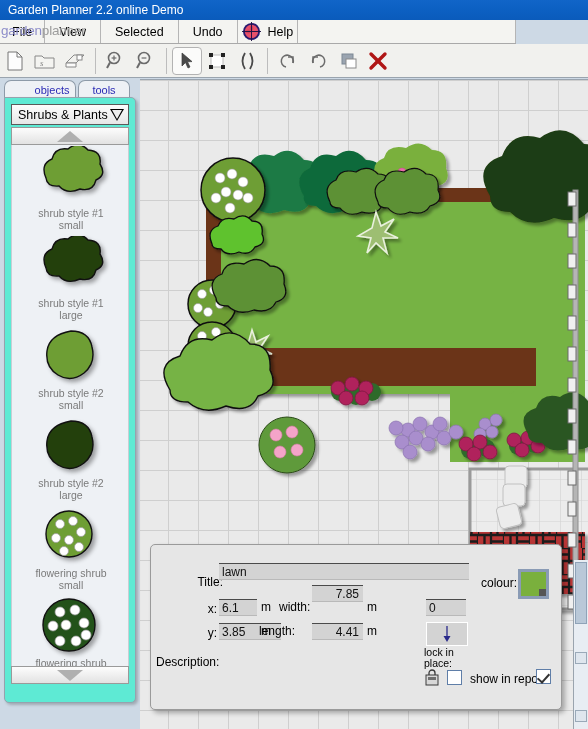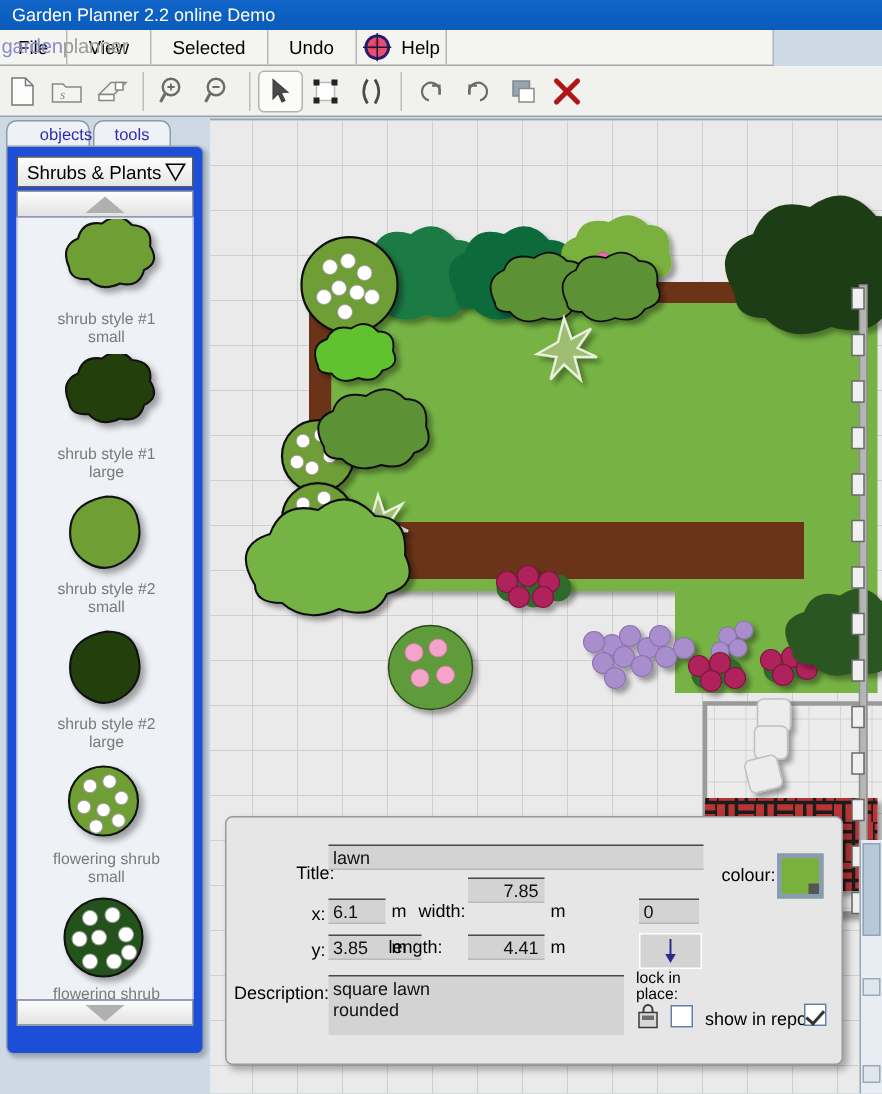--- a/index.html
+++ b/index.html
@@ -90,27 +90,27 @@
     height: 18px;
     font-size: 11px;
     color: #2b2bb5;
     display: flex; align-items: center; justify-content: center;
     background: #eef1f5;
     border: 1px solid #8d9aa8;
     border-bottom: none;
     border-radius: 7px 7px 0 0;
     padding: 0 7px;
   }
-  .tab.objects { width: 56px; margin-right: 2px; padding-left: 31px; }
+  .tab.objects { width: 72px; margin-right: 2px; padding-left: 31px; }
   .tab.tools { width: 52px; }
 
   
   .leftpanel {
     position: absolute; left: 4px; top: 97px; width: 132px; height: 606px;
-    background: #1d4ed8;
+    background: #5eead4;
     border: 1px solid #96a2ae;
     border-radius: 0 5px 5px 5px;
     box-shadow: 2px 2px 3px rgba(0,0,0,0.22);
   }
   .category-box {
     position: absolute; left: 6px; top: 6px; width: 118px; height: 21px;
     background: linear-gradient(to bottom,#fdfdfd,#e7e7e7);
     border: 1px solid #5a5a5a;
     display: flex; align-items: center;
     padding-left: 6px;
@@ -758,22 +758,20 @@
     <span class="unit" style="position:absolute; left:216px; top:79px;">m</span>
 
     <div class="rot-btn" style="position:absolute; left:275px; top:77px;">
       <svg width="40" height="22" viewBox="0 0 40 22">
         <line x1="20" y1="3" x2="20" y2="16" stroke="#2a2a8a" stroke-width="1.3"></line>
         <path d="M16.5 13 L20 19 L23.5 13 Z" fill="#2a2a8a"></path>
       </svg>
     </div>
 
     <span class="flabel" style="position:absolute; left:5px; top:110px;">Description:</span>
-    <textarea class="ftext" style="position: absolute; left: 68px; top: 105px; width: 197px; height: 40px;">square lawn
-rounded</textarea>
 
     <div class="smalltxt" style="position:absolute; left:273px; top:102px; white-space:pre-line;">lock in
 place:</div>
     <svg width="14" height="17" style="position:absolute; left:274px; top:124px;" viewBox="0 0 14 17">
       <rect x="1" y="6" width="12" height="10" fill="#d8d8d8" stroke="#3a3a3a" stroke-width="1"></rect>
       <path d="M4 6 V4 a3 3 0 0 1 6 0 V6" fill="none" stroke="#3a3a3a" stroke-width="1.3"></path>
       <rect x="3" y="8" width="8" height="3" fill="#6f6f6f"></rect>
     </svg>
     <div class="chk" style="position:absolute; left:296px; top:125px;"></div>
 

